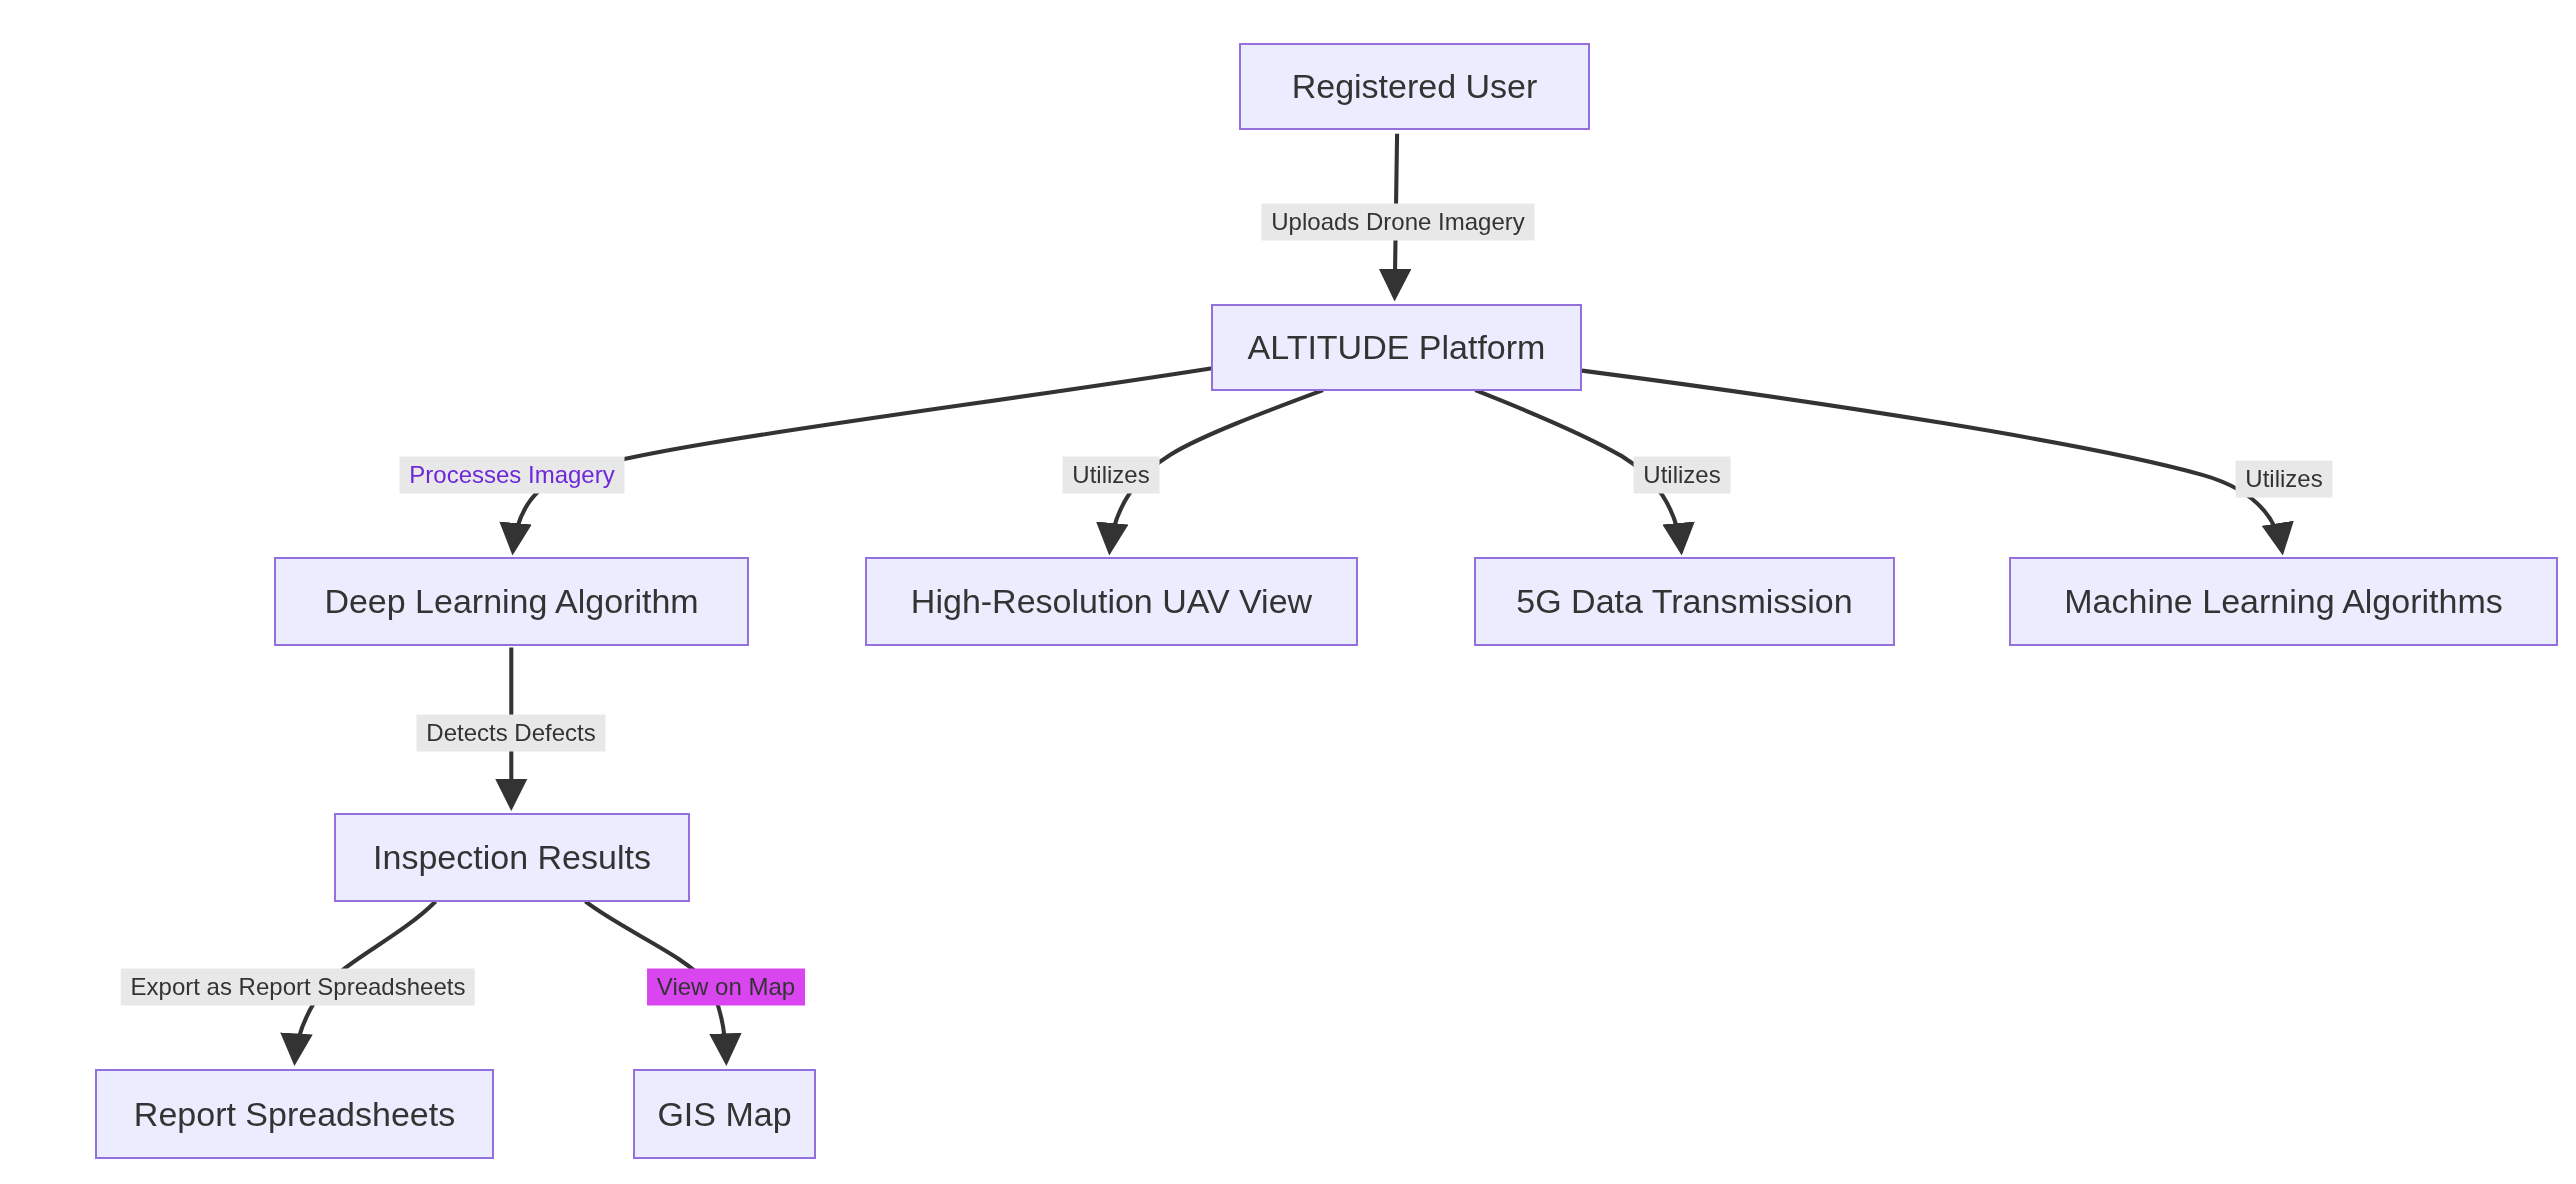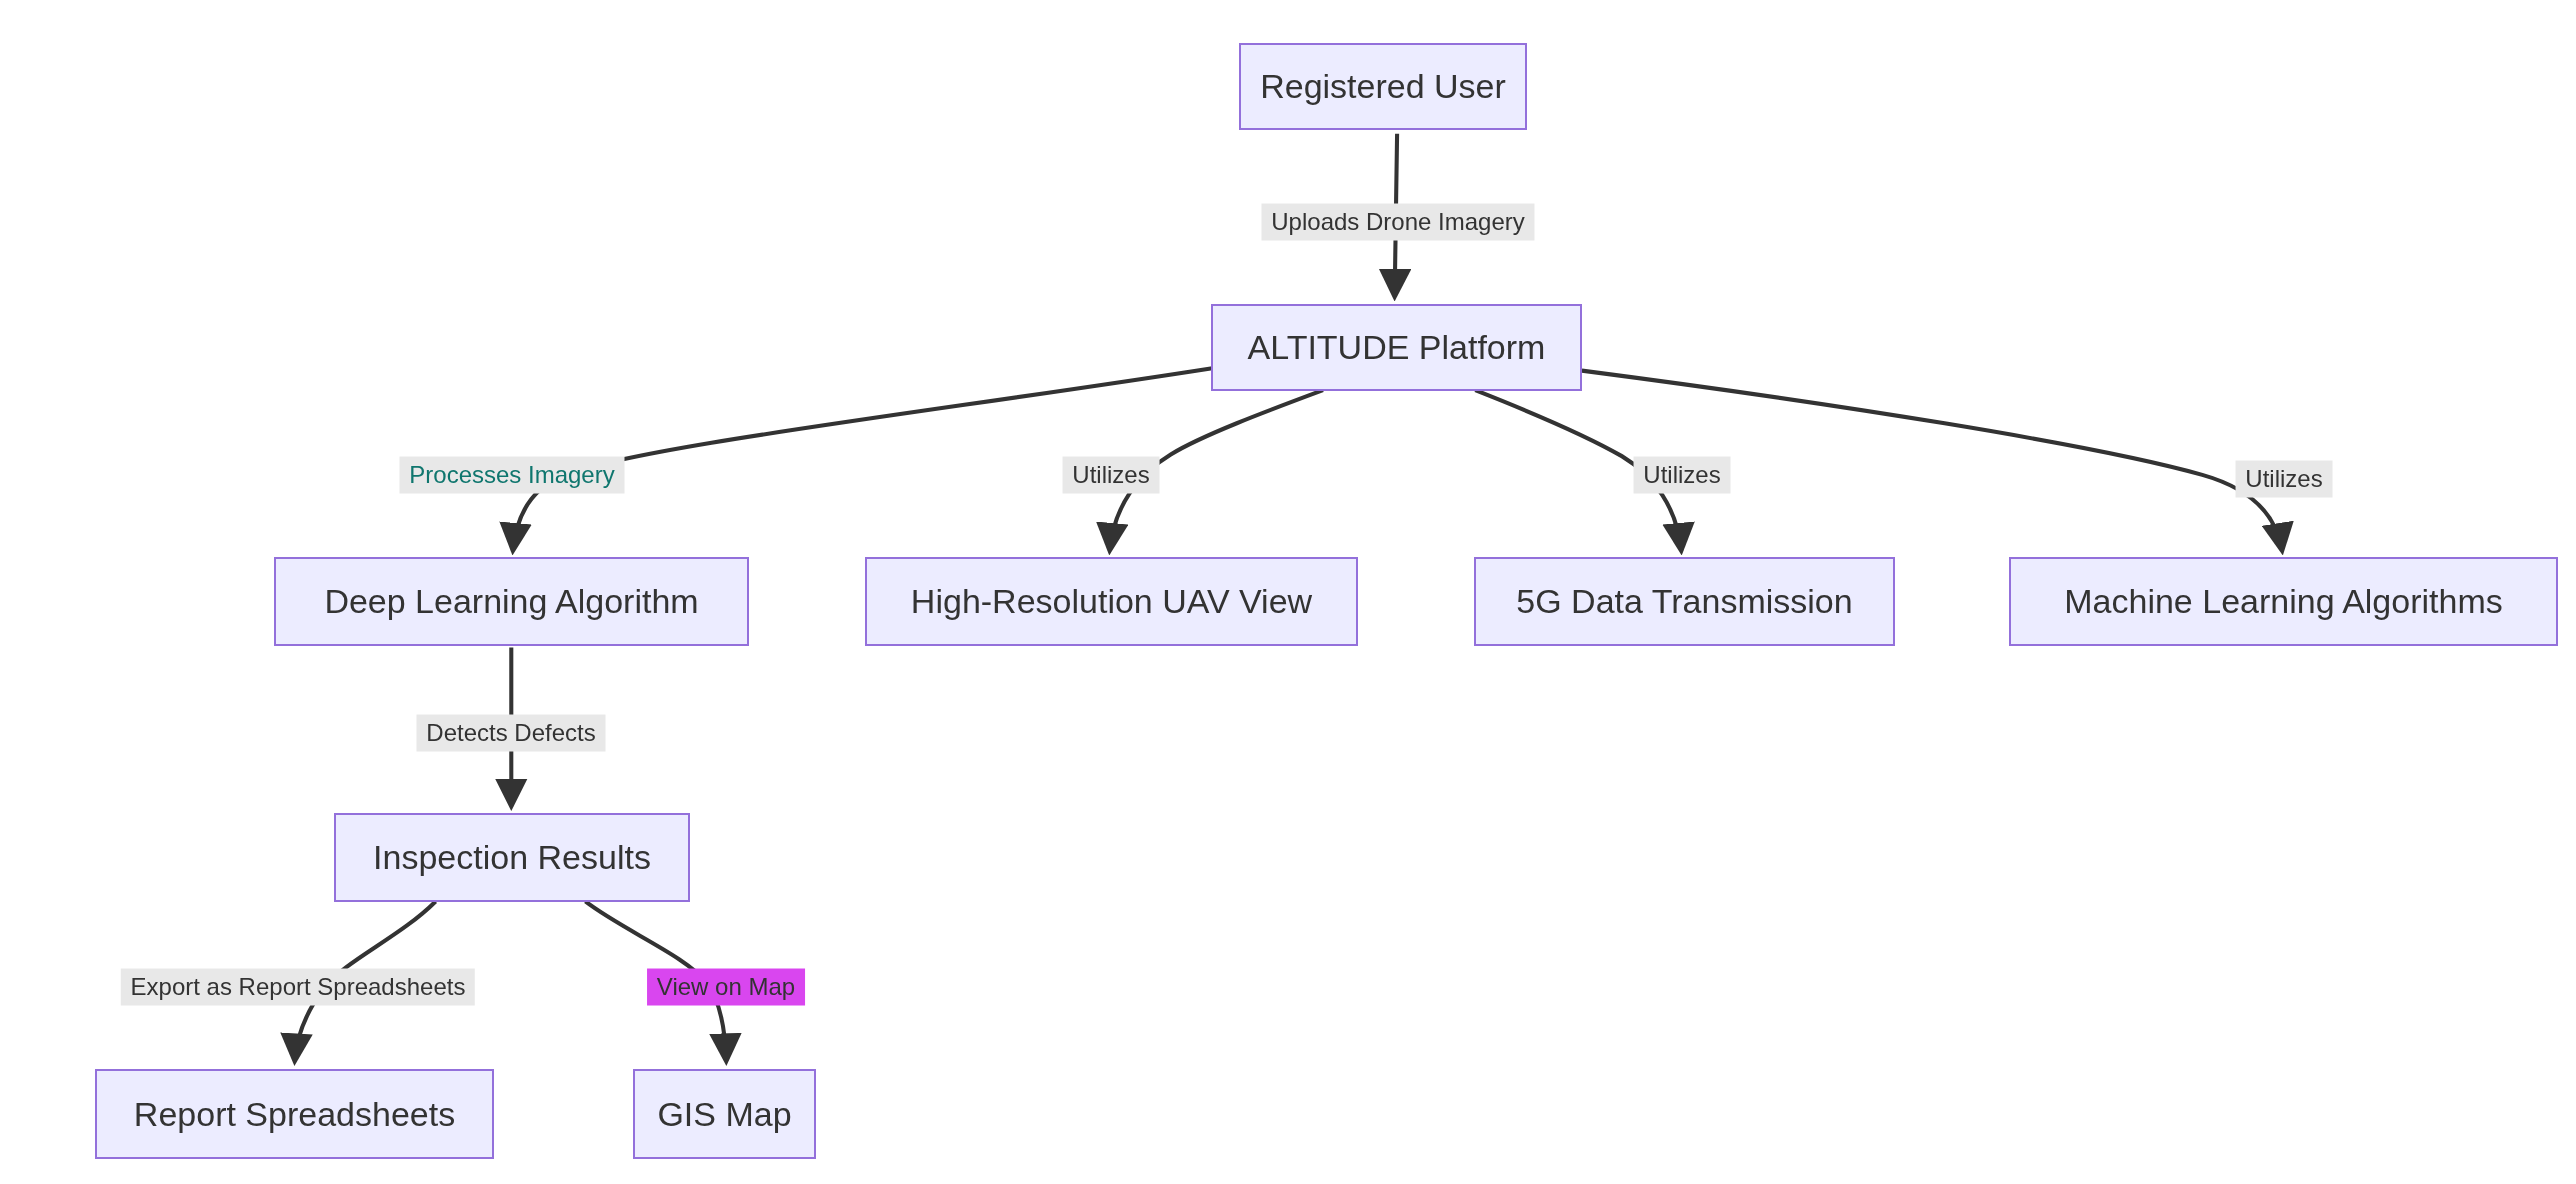--- a/index.html
+++ b/index.html
@@ -64,21 +64,21 @@
         <path d="M1489,452 C1150,505 780,548 692,584 C652,600 634,634 630,676" class="edge" stroke="#333333" marker-end="url(#arrowhead)"></path>
         <path d="M1625,479 C1555,505 1475,535 1438,558 C1398,582 1368,622 1363,676" class="edge" stroke="#333333" marker-end="url(#arrowhead)"></path>
         <path d="M1812,479 C1878,505 1952,537 1992,560 C2032,584 2060,624 2065,676" class="edge" stroke="#333333" marker-end="url(#arrowhead)"></path>
         <path d="M1943,455 C2250,495 2570,545 2705,583 C2765,600 2796,632 2803,676" class="edge" stroke="#333333" marker-end="url(#arrowhead)"></path>
         <path d="M628,795 C628,860 628,925 628,990" class="edge" stroke="#333333" marker-end="url(#arrowhead)"></path>
         <path d="M535,1107 C492,1150 424,1180 398,1213 C376,1243 364,1272 362,1303" class="edge" stroke="#333333" marker-end="url(#arrowhead)"></path>
         <path d="M719,1107 C766,1143 843,1174 868,1207 C886,1231 891,1270 892,1303" class="edge" stroke="#333333" marker-end="url(#arrowhead)"></path>
       </g>
   </svg>
   <div id="nodes-layer">
-      <div class="node" style="left: 1239px; top: 43px; width: 288px; height: 87px; background: rgb(236, 236, 255); border-color: rgb(147, 112, 219); color: rgb(51, 51, 51);">
+      <div class="node" style="left: 1239px; top: 43px; width: 351px; height: 87px; background: rgb(236, 236, 255); border-color: rgb(147, 112, 219); color: rgb(51, 51, 51);">
         <span>Registered User</span>
       </div>
       <div class="node" style="left: 1211px; top: 304px; width: 371px; height: 87px; background: rgb(236, 236, 255); border-color: rgb(147, 112, 219); color: rgb(51, 51, 51);">
         <span>ALTITUDE Platform</span>
       </div>
       <div class="node" style="left: 274px; top: 557px; width: 475px; height: 89px; background: rgb(236, 236, 255); border-color: rgb(147, 112, 219); color: rgb(51, 51, 51);">
         <span>Deep Learning Algorithm</span>
       </div>
       <div class="node" style="left: 865px; top: 557px; width: 493px; height: 89px; background: rgb(236, 236, 255); border-color: rgb(147, 112, 219); color: rgb(51, 51, 51);">
         <span>High-Resolution UAV View</span>
@@ -94,21 +94,21 @@
       </div>
       <div class="node" style="left: 95px; top: 1069px; width: 399px; height: 90px; background: rgb(236, 236, 255); border-color: rgb(147, 112, 219); color: rgb(51, 51, 51); text-align: center;">
         <span>Report Spreadsheets</span>
       </div>
       <div class="node" style="left: 633px; top: 1069px; width: 183px; height: 90px; background: rgb(236, 236, 255); border-color: rgb(147, 112, 219); color: rgb(51, 51, 51);">
         <span>GIS Map</span>
       </div>
     </div>
   <div id="labels-layer">
       <div class="edge-label" style="left: 1398px; top: 222px; background: rgb(232, 232, 232); color: rgb(51, 51, 51);">Uploads Drone Imagery</div>
-      <div class="edge-label" style="left: 512px; top: 475px; background: rgb(232, 232, 232); color: #0f766e;">Processes Imagery</div>
+      <div class="edge-label" style="left: 512px; top: 475px; background: rgb(232, 232, 232); color: #6d28d9;">Processes Imagery</div>
       <div class="edge-label" style="left: 1111px; top: 475px; background: rgb(232, 232, 232); color: rgb(51, 51, 51);">Utilizes</div>
       <div class="edge-label" style="left: 1682px; top: 475px; background: rgb(232, 232, 232); color: rgb(51, 51, 51);">Utilizes</div>
       <div class="edge-label" style="left: 2284px; top: 479px; background: rgb(232, 232, 232); color: rgb(51, 51, 51);">Utilizes</div>
       <div class="edge-label" style="left: 511px; top: 733px; background: rgb(232, 232, 232); color: rgb(51, 51, 51);">Detects Defects</div>
       <div class="edge-label" style="left: 298px; top: 987px; background: rgb(232, 232, 232); color: rgb(51, 51, 51);">Export as Report Spreadsheets</div>
       <div class="edge-label" style="left: 726px; top: 987px; background: #d946ef; color: rgb(51, 51, 51);">View on Map</div>
     </div>
 </div>
 
 

